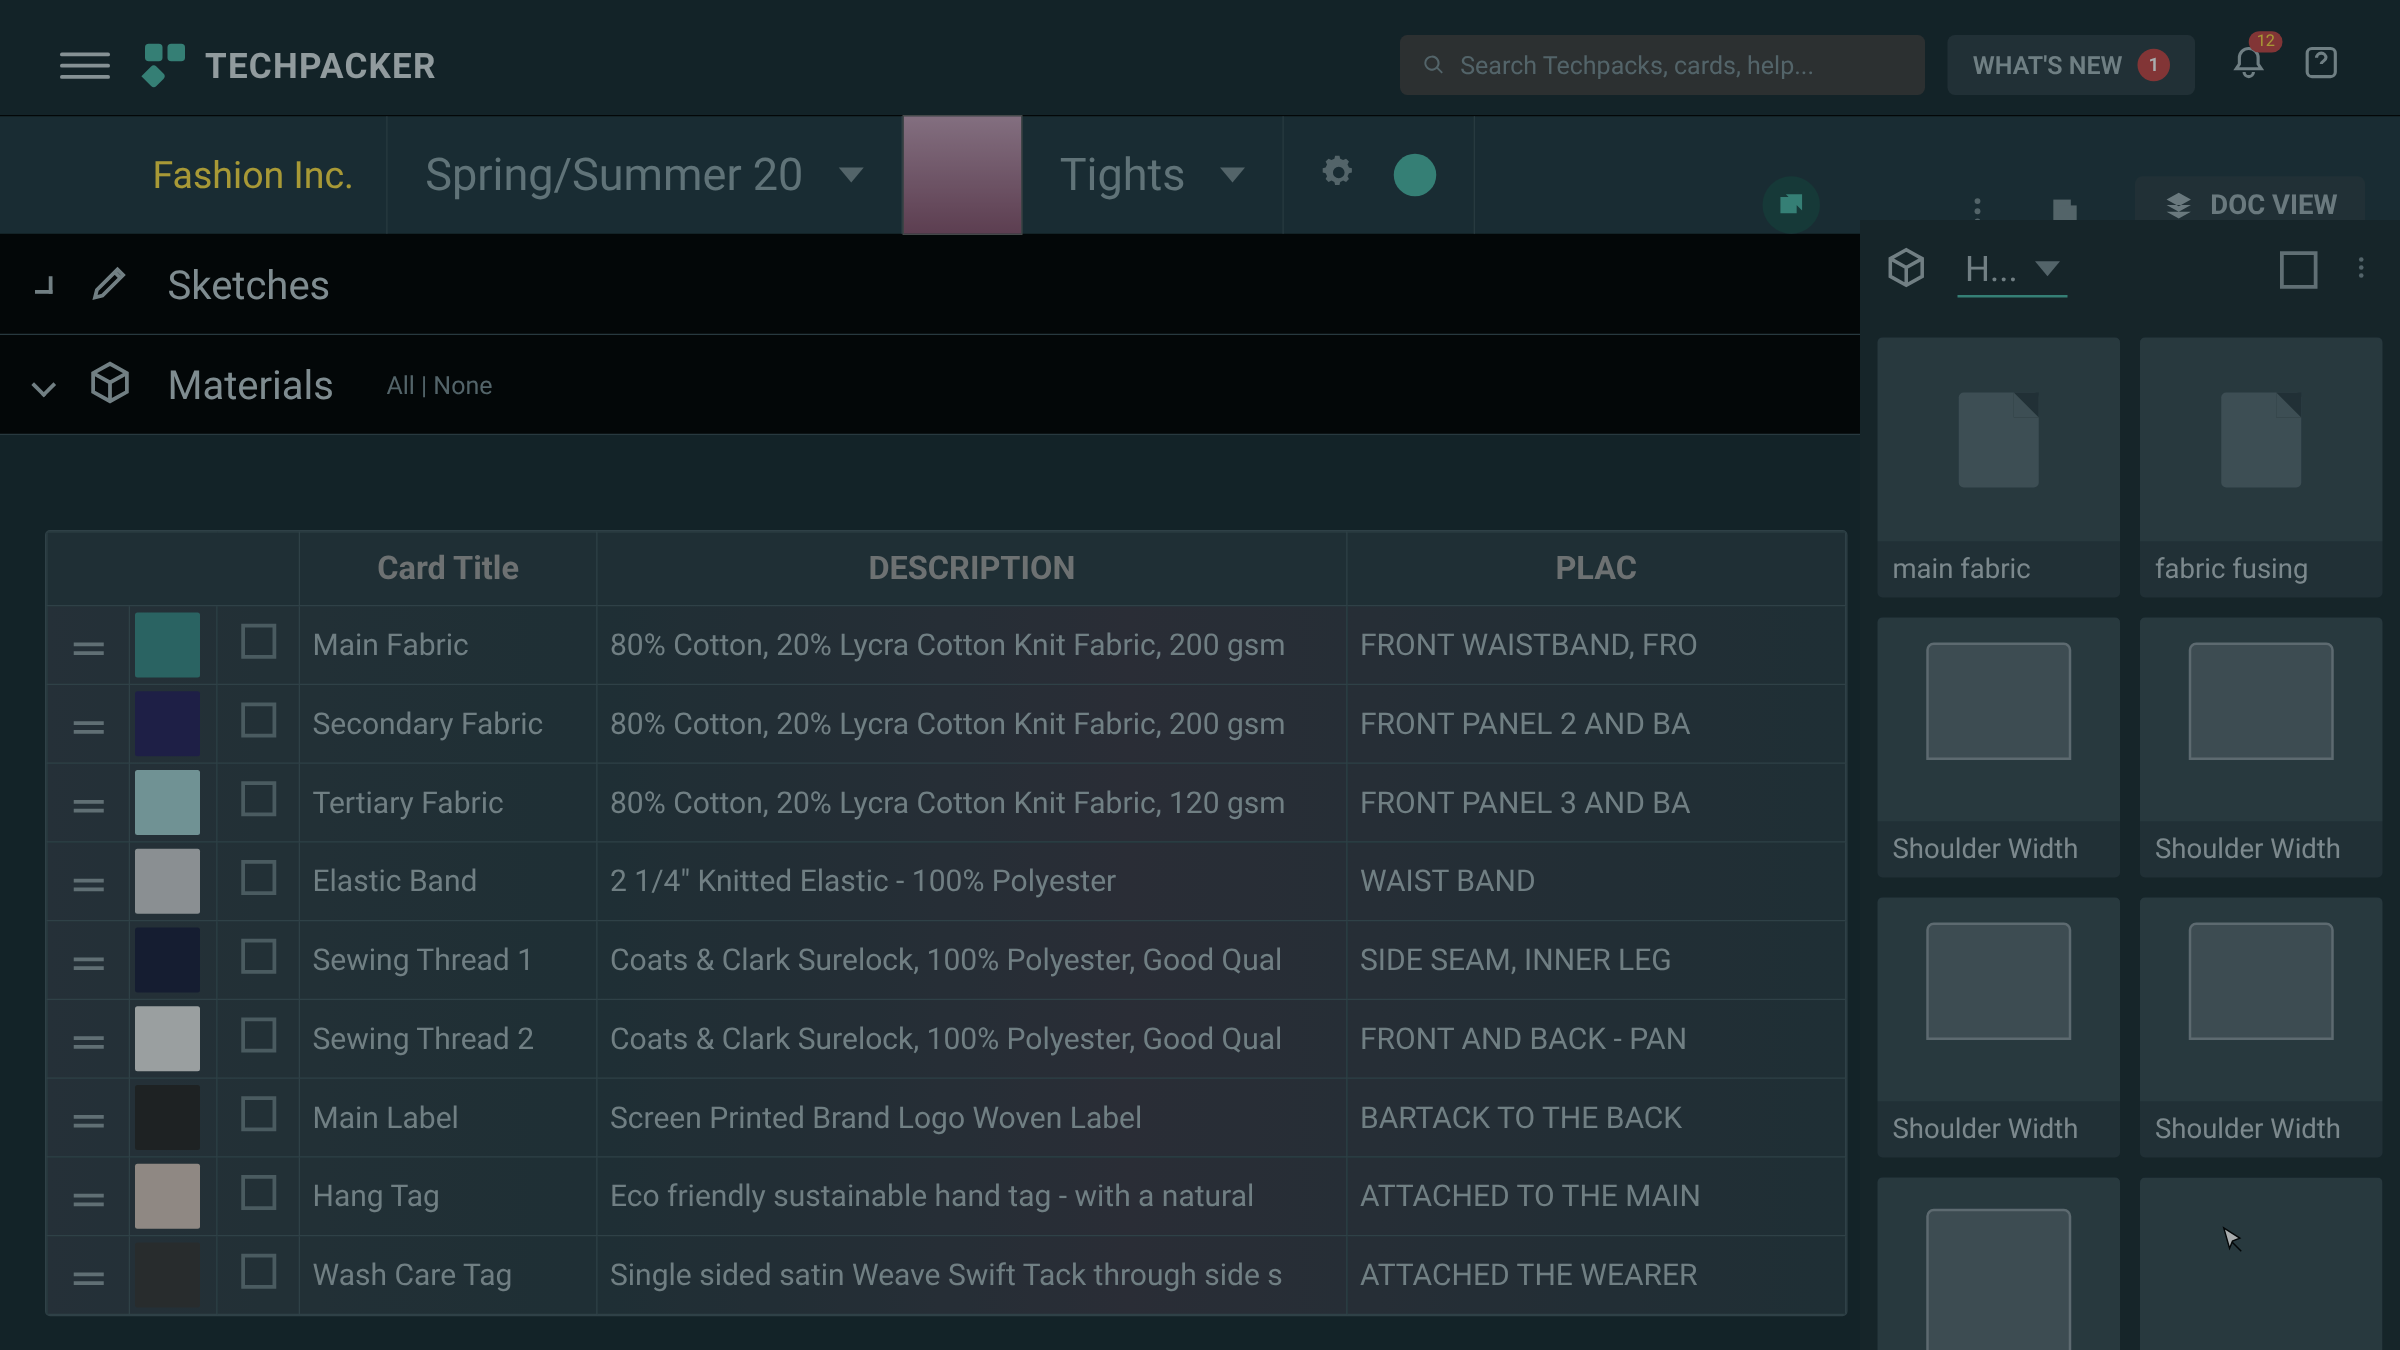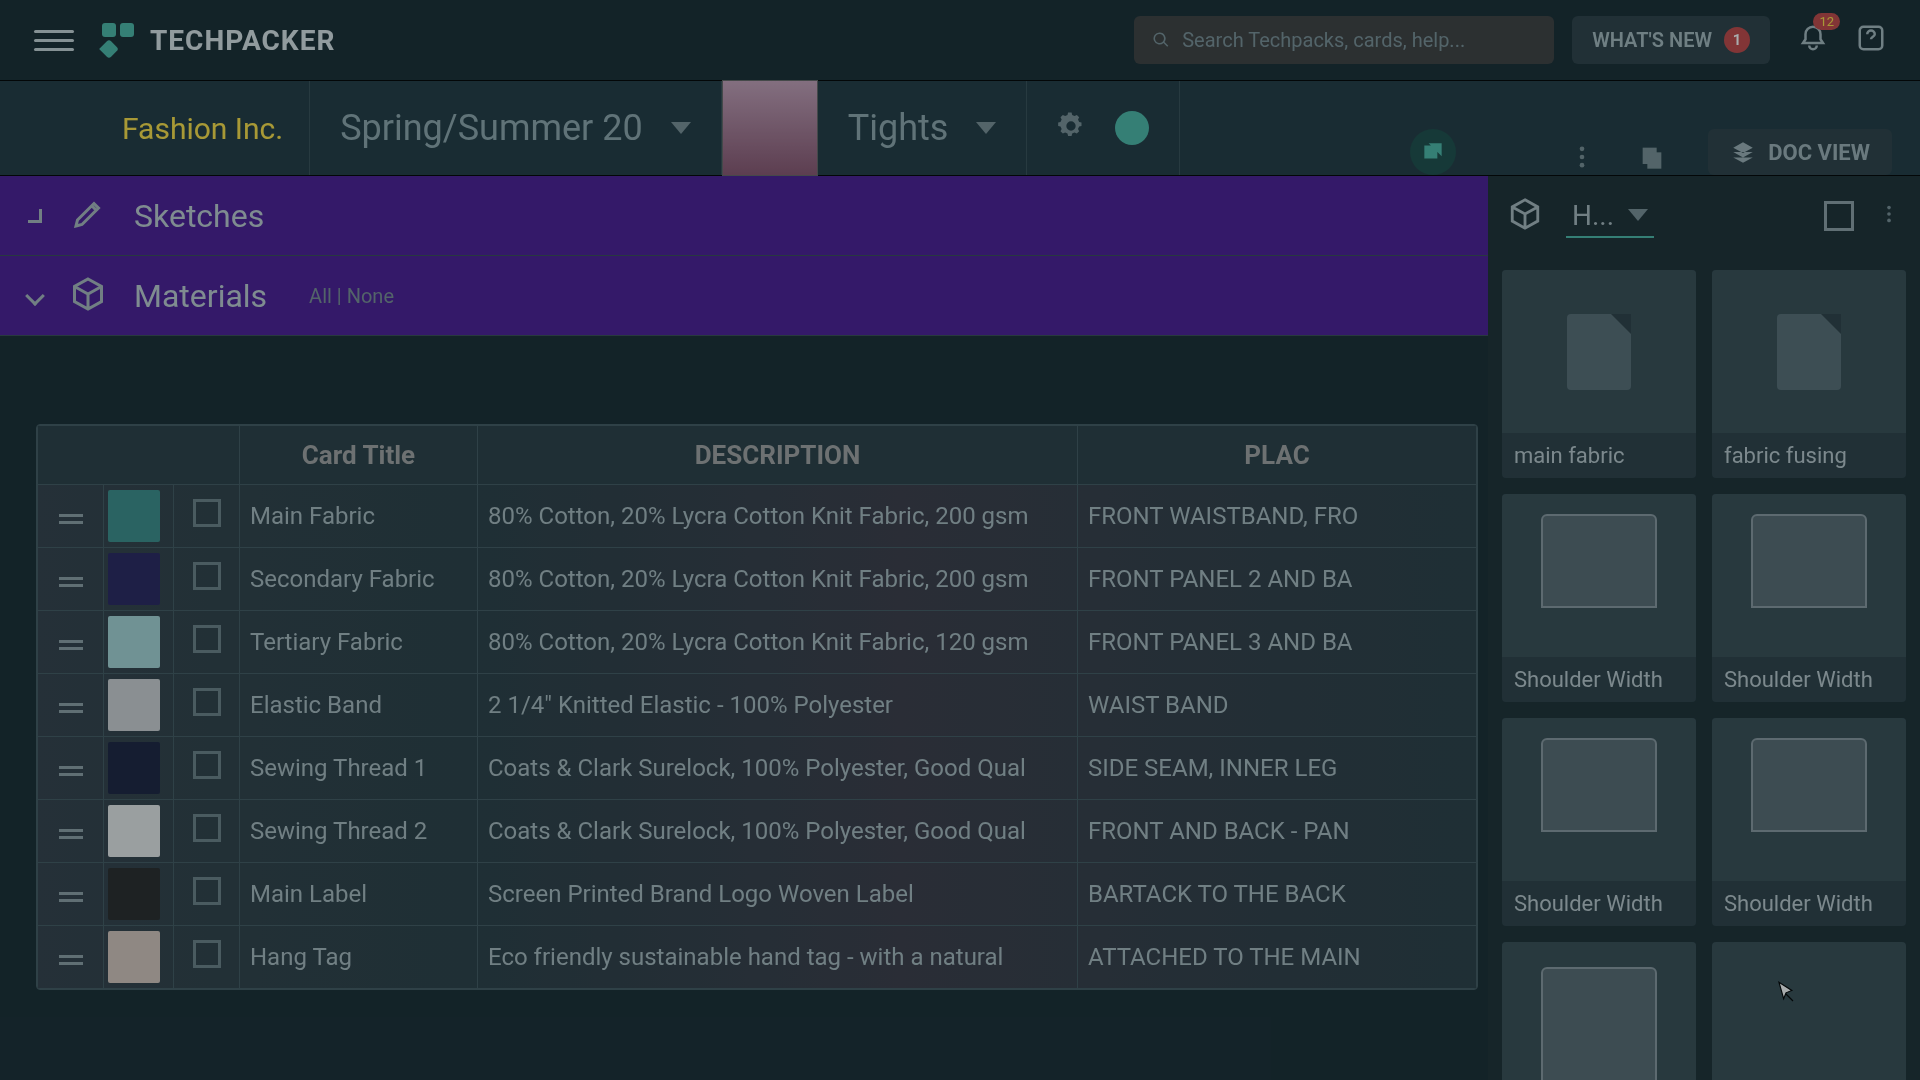--- a/index.html
+++ b/index.html
@@ -1,19 +1,19 @@
 <!DOCTYPE html>
 <html><head>
 <meta charset="utf-8">
 <style>
 * { margin:0; padding:0; box-sizing:border-box; font-family:-apple-system,BlinkMacSystemFont,"Segoe UI",Roboto,sans-serif; }
 body { width:1920px; height:1080px; background:#1a2b32; color:#c8d4d8; overflow:hidden; position:relative; }
 
 
-.top-header { height:80px; display:flex; align-items:center; padding:0 34px; background:#1a2b32; }
+.top-header { height:80px; display:flex; align-items:center; padding:0 48px; background:#1a2b32;margin-top:12px; }
 .menu-btn { width:40px; height:40px; display:flex; flex-direction:column; justify-content:center; gap:6px; cursor:pointer; margin-right:28px; }
 .menu-btn span { height:3px; background:#c8d4d8; border-radius:2px; }
 .logo-mark { display:flex; flex-wrap:wrap; width:34px; height:34px; gap:4px; margin-right:14px; }
 .logo-mark i { width:14px; height:14px; background:#4db8a8; border-radius:3px; }
 .logo-mark i:nth-child(3){ transform:rotate(45deg); border-radius:3px 3px 3px 0; }
 .brand { font-size:28px; font-weight:700; letter-spacing:1px; color:#dbe4e7; }
 .spacer { flex:1; }
 .search-box { width:420px; height:48px; background:#404040; border-radius:6px; display:flex; align-items:center; padding:0 18px; color:#7b8f96; font-size:20px; margin-right:18px; }
 .search-box svg { width:18px; height:18px; margin-right:12px; fill:#7b8f96; }
 .whats-new { background:#2e4047; height:48px; border-radius:6px; padding:0 20px; display:flex; align-items:center; font-size:20px; font-weight:600; color:#a7b8be; margin-right:28px; }
@@ -31,21 +31,21 @@
 .thumb { width:96px; height:96px; background:linear-gradient(#c5a0b8,#8a5570); border:1px solid #666; }
 .sub-icons { margin-left:auto; display:flex; align-items:flex-end; gap:42px; padding-right:28px; height:100%; }
 .gear svg, .filter svg, .dots svg, .copy svg { width:28px; height:28px; fill:#7b8f96; }
 .avatar { width:34px; height:34px; border-radius:17px; background:#4db8a8; }
 .cards-icon { width:46px; height:46px; border-radius:23px; background:#1e4d4a; display:flex; align-items:center; justify-content:center; }
 .cards-icon svg { width:26px; height:26px; fill:#4db8a8; }
 .doc-view { background:#2e4047; padding:10px 22px; border-radius:6px; display:flex; align-items:center; gap:12px; font-size:22px; font-weight:700; color:#9eb0b6; }
 .doc-view svg { width:26px; height:26px; fill:#9eb0b6; }
 
 
-.section-row { height:80px; display:flex; align-items:center; padding-left:28px; gap:28px; background:#4c1d95; border-bottom:1px solid #3a4e55; }
+.section-row { height:80px; display:flex; align-items:center; padding-left:28px; gap:28px; background:#000000; border-bottom:1px solid #3a4e55; }
 .section-row.collapsed .arrow { transform:rotate(0deg); }
 .arrow { width:14px; height:14px; border-right:3px solid #aab9be; border-bottom:3px solid #aab9be; transform:rotate(-45deg); }
 .arrow.down { transform:rotate(45deg); }
 .sec-icon svg { width:36px; height:36px; stroke:#aab9be; fill:none; stroke-width:2; }
 .sec-title { font-size:32px; color:#bfcdd2; }
 .sec-sub { font-size:20px; color:#7b8f96; margin-left:14px; }
 
 
 .table-wrap { position:absolute; left:36px; top:424px; right:442px; background:#2b3e45; border:1px solid #445a61; border-radius:4px; overflow:hidden; }
 table { width:100%; border-collapse:collapse; table-layout:fixed; }
@@ -275,20 +275,30 @@
         <tr>
           <td class="drag-cell"><span></span></td>
           <td class="img-cell">
             <div class="swatch" style="background:#d8c7bd"></div>
           </td>
           <td class="check-cell"><span class="chk"></span></td>
           <td>Hang Tag</td>
           <td>Eco friendly sustainable hand tag - with a natural</td>
           <td>ATTACHED TO THE MAIN</td>
         </tr>
+        <tr>
+          <td class="drag-cell"><span></span></td>
+          <td class="img-cell">
+            <div class="swatch" style="background:#3a3a3a"></div>
+          </td>
+          <td class="check-cell"><span class="chk"></span></td>
+          <td>Wash Care Tag</td>
+          <td>Single sided satin Weave Swift Tack through side s</td>
+          <td>ATTACHED THE WEARER</td>
+        </tr>
       </tbody>
   </table>
 </div>
 
 <div class="right-panel">
   <div class="rp-head">
     <span class="cube"><svg viewBox="0 0 24 24">
           <path d="M12 2l9 5v10l-9 5-9-5V7l9-5zM3 7l9 5 9-5M12 22V12"></path>
         </svg></span>
     <span class="sel">

